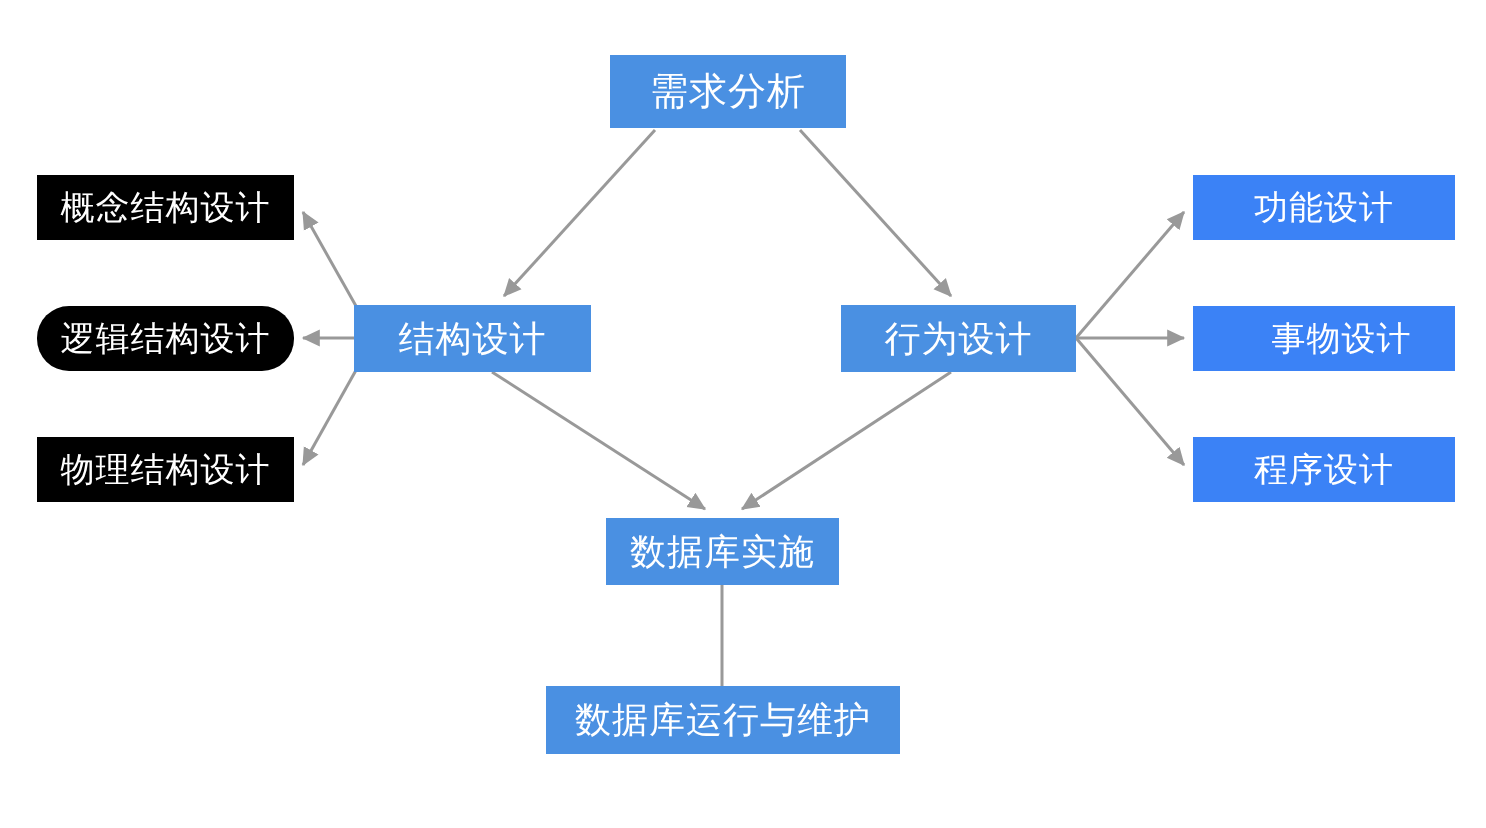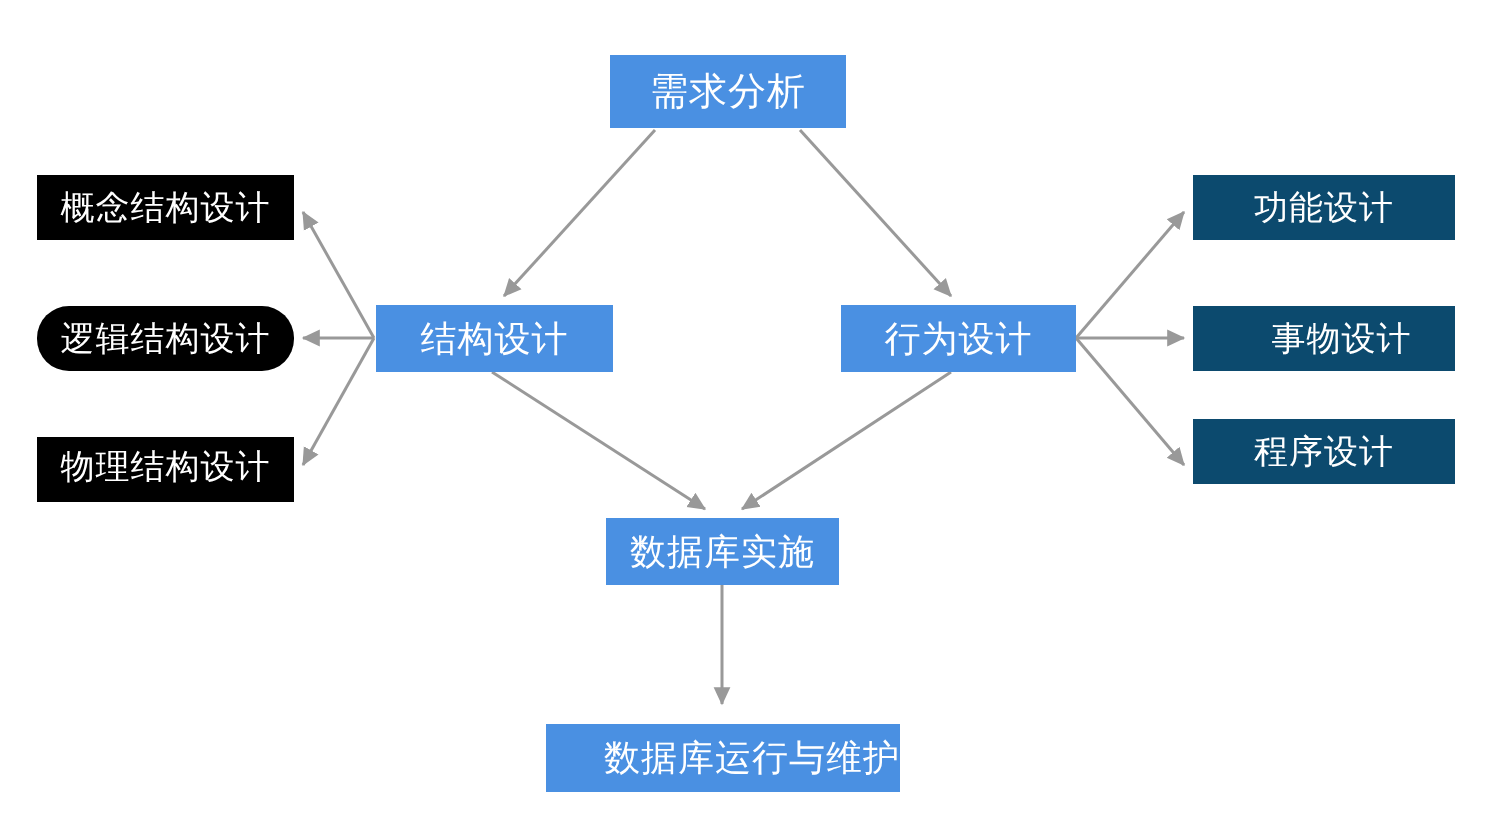--- a/index.html
+++ b/index.html
@@ -33,21 +33,21 @@
     box-sizing: border-box;
     color: #ffffff;
     font-weight: 500;
     letter-spacing: 1px;
     white-space: nowrap;
     line-height: 1;
     text-rendering: geometricPrecision;
   }
   .node.blue   { background: #4a90e2; }
   .node.yellow { background: #000000; }
-  .node.green  { background: #0c4a6e; }
+  .node.green  { background: #3b82f6; }
 </style>
 </head>
 <body>
 
 <div id="canvas">
 
   <svg id="edges" viewBox="0 0 1486 828" xmlns="http://www.w3.org/2000/svg">
     <defs>
       <marker id="arrowhead" markerWidth="7" markerHeight="7" refX="5.6" refY="3.1" orient="auto" markerUnits="strokeWidth">
         <path d="M 0 0.3 L 6 3.1 L 0 5.9 z" fill="#999999"></path>
@@ -65,45 +65,45 @@
         <line x1="492" y1="372" x2="705" y2="509" stroke="#999999" stroke-width="3" marker-end="url(#arrowhead)"></line>
         <line x1="951" y1="372" x2="742" y2="509" stroke="#999999" stroke-width="3" marker-end="url(#arrowhead)"></line>
         <line x1="722" y1="585" x2="722" y2="704" stroke="#999999" stroke-width="3" marker-end="url(#arrowhead)"></line>
       </g>
   </svg>
 
   <div id="node-layer">
       <div class="node blue" style="left: 610px; top: 55px; width: 236px; height: 73px;">
         <span style="font-size: 38px;">需求分析</span>
       </div>
-      <div class="node blue" style="left: 376px; top: 305px; width: 237px; height: 67px;">
+      <div class="node blue" style="left: 354px; top: 305px; width: 237px; height: 67px;">
         <span style="font-size: 36px;">结构设计</span>
       </div>
       <div class="node blue" style="left: 841px; top: 305px; width: 235px; height: 67px; align-items: center;">
         <span style="font-size: 36px;">行为设计</span>
       </div>
       <div class="node yellow" style="left: 37px; top: 175px; width: 257px; height: 65px;">
         <span style="font-size: 34px;">概念结构设计</span>
       </div>
       <div class="node yellow" style="left: 37px; top: 306px; width: 257px; height: 65px; border-radius: 32px;">
         <span style="font-size: 34px;">逻辑结构设计</span>
       </div>
       <div class="node yellow" style="left: 37px; top: 437px; width: 257px; height: 65px;">
-        <span style="font-size: 34px; font-family: Liberation Mono, monospace;">物理结构设计</span>
+        <span style="font-size: 34px;">物理结构设计</span>
       </div>
       <div class="node green" style="left: 1193px; top: 175px; width: 262px; height: 65px;">
         <span style="font-size: 34px;">功能设计</span>
       </div>
       <div class="node green" style="left: 1193px; top: 306px; width: 262px; height: 65px; padding-left: 35px;">
         <span style="font-size: 34px;">事物设计</span>
       </div>
-      <div class="node green" style="left: 1193px; top: 419px; width: 262px; height: 65px;">
+      <div class="node green" style="left: 1193px; top: 437px; width: 262px; height: 65px;">
         <span style="font-size: 34px;">程序设计</span>
       </div>
       <div class="node blue" style="left: 606px; top: 518px; width: 233px; height: 67px;">
         <span style="font-size: 36px;">数据库实施</span>
       </div>
-      <div class="node blue" style="left: 546px; top: 724px; width: 354px; height: 68px; justify-content: flex-end;">
+      <div class="node blue" style="left: 546px; top: 686px; width: 354px; height: 68px;">
         <span style="font-size: 36px;">数据库运行与维护</span>
       </div>
     </div>
 
 </div>
 
 </body></html>

